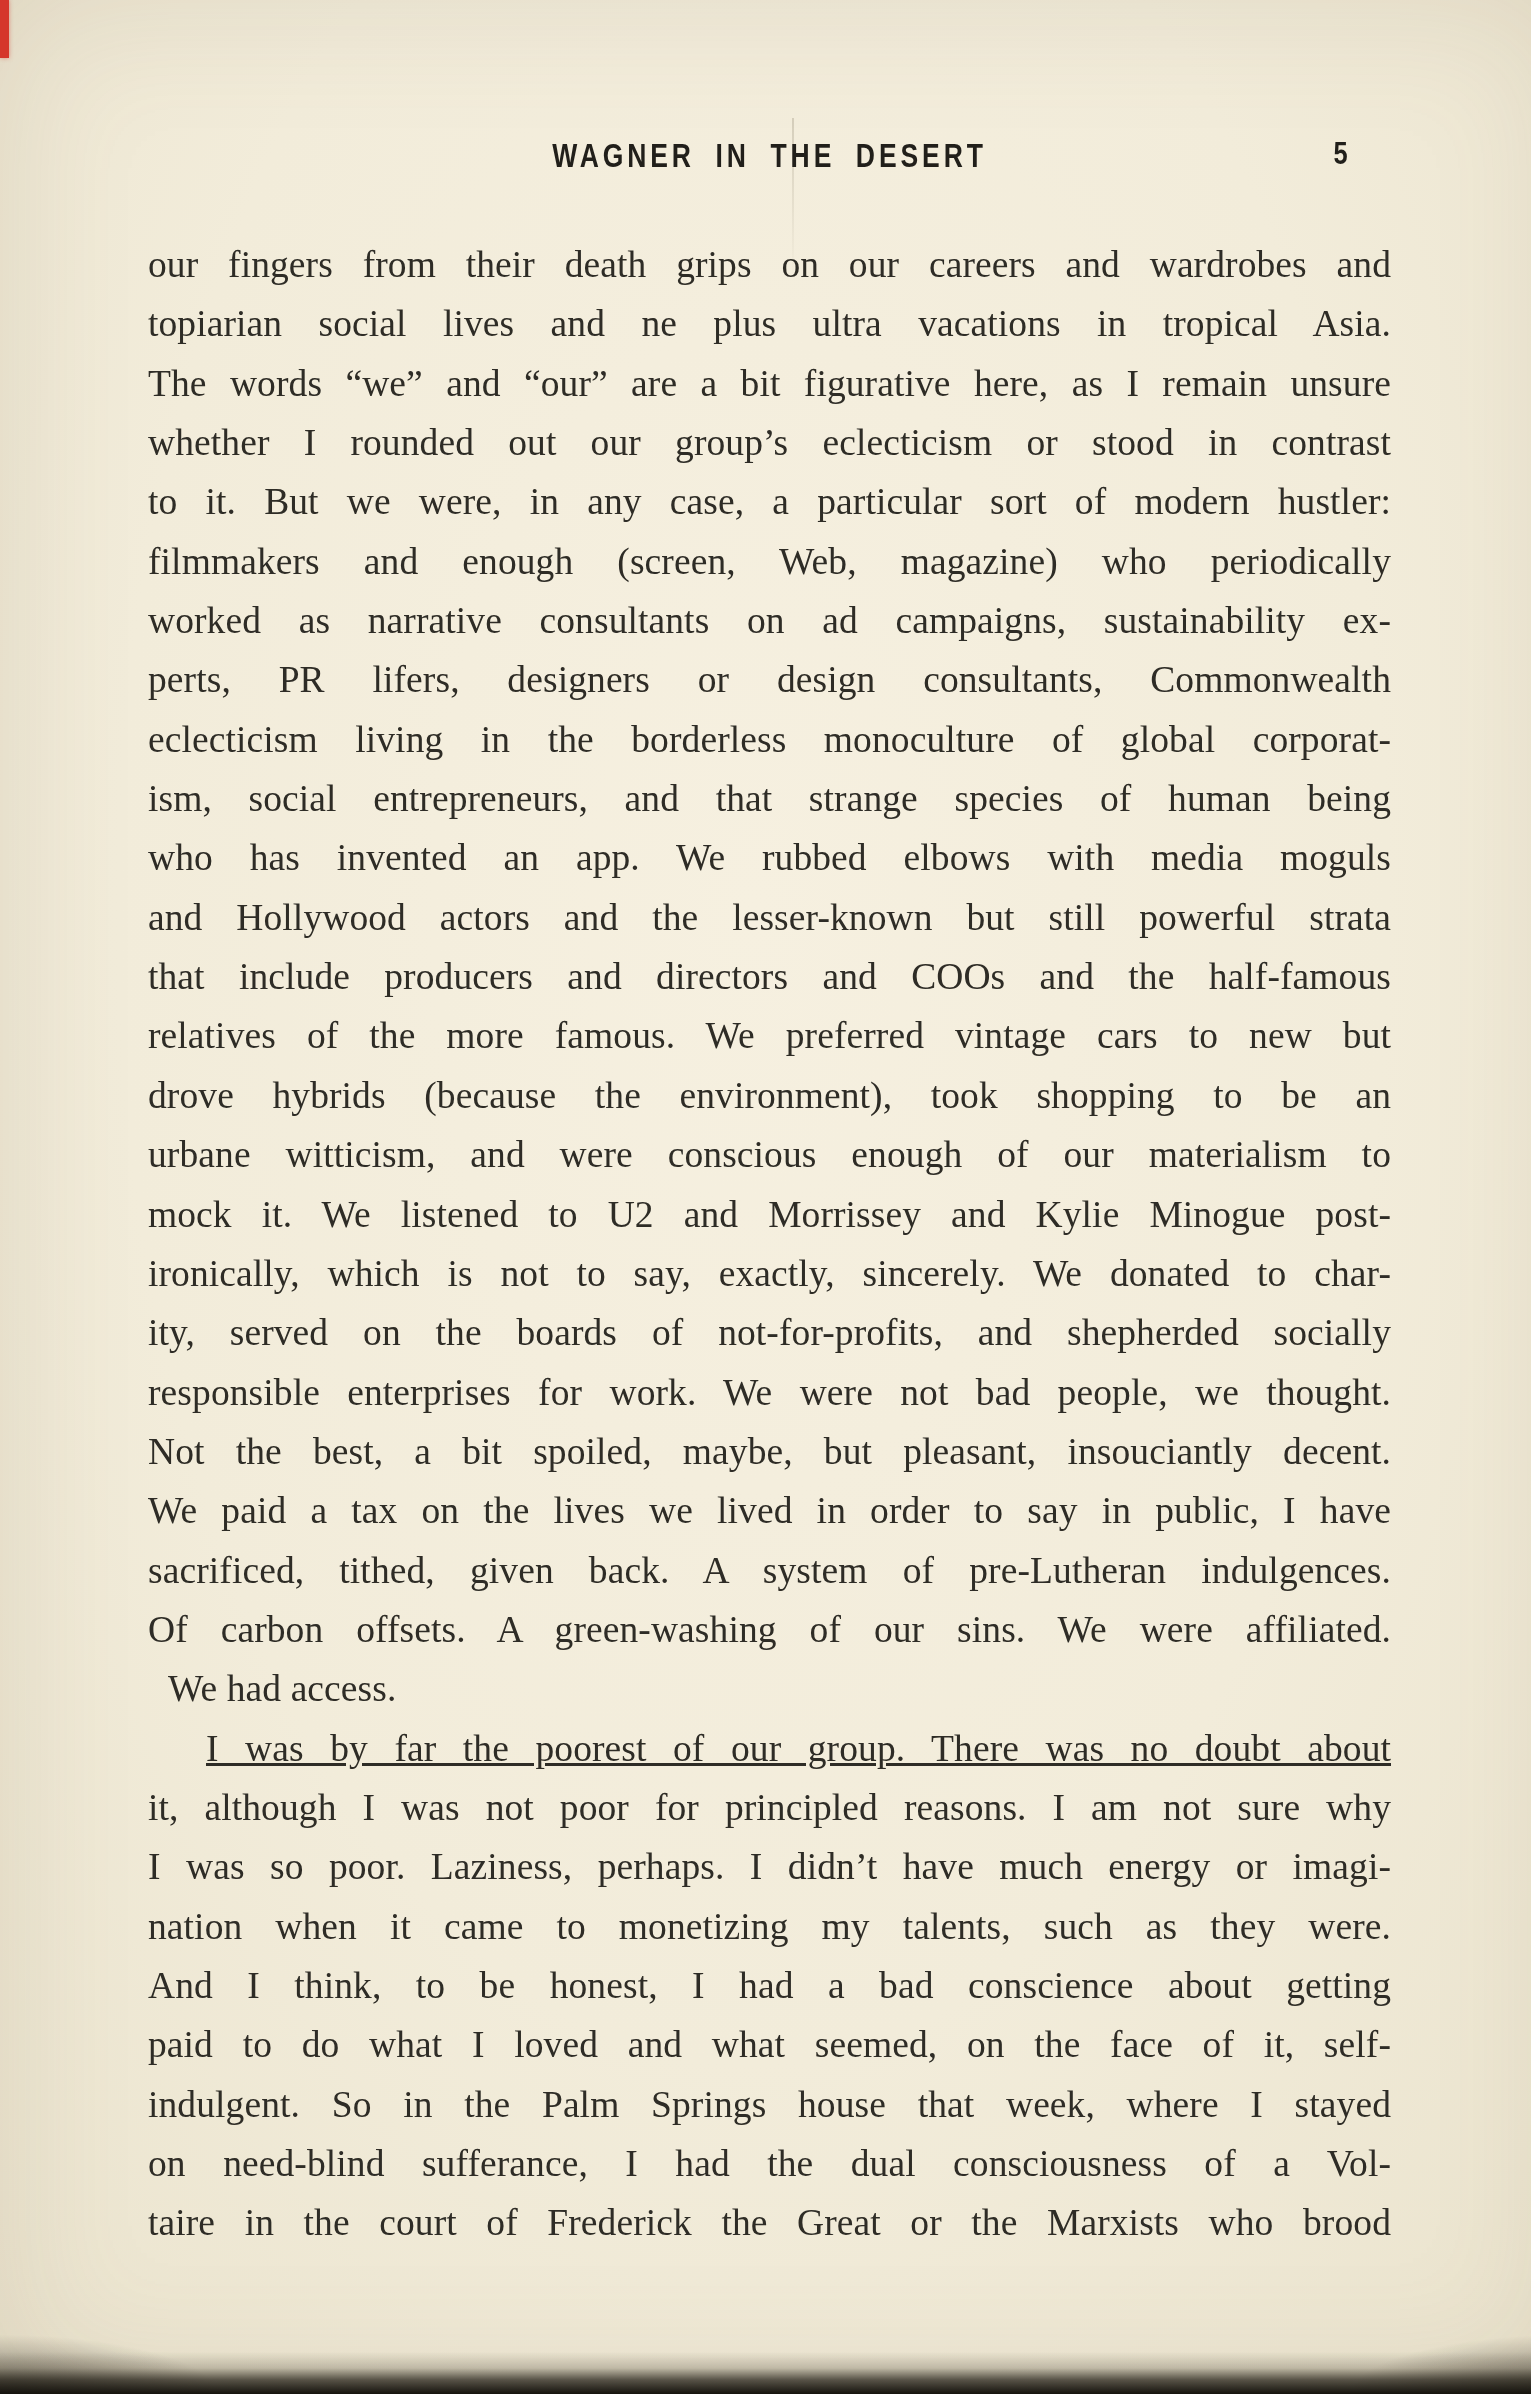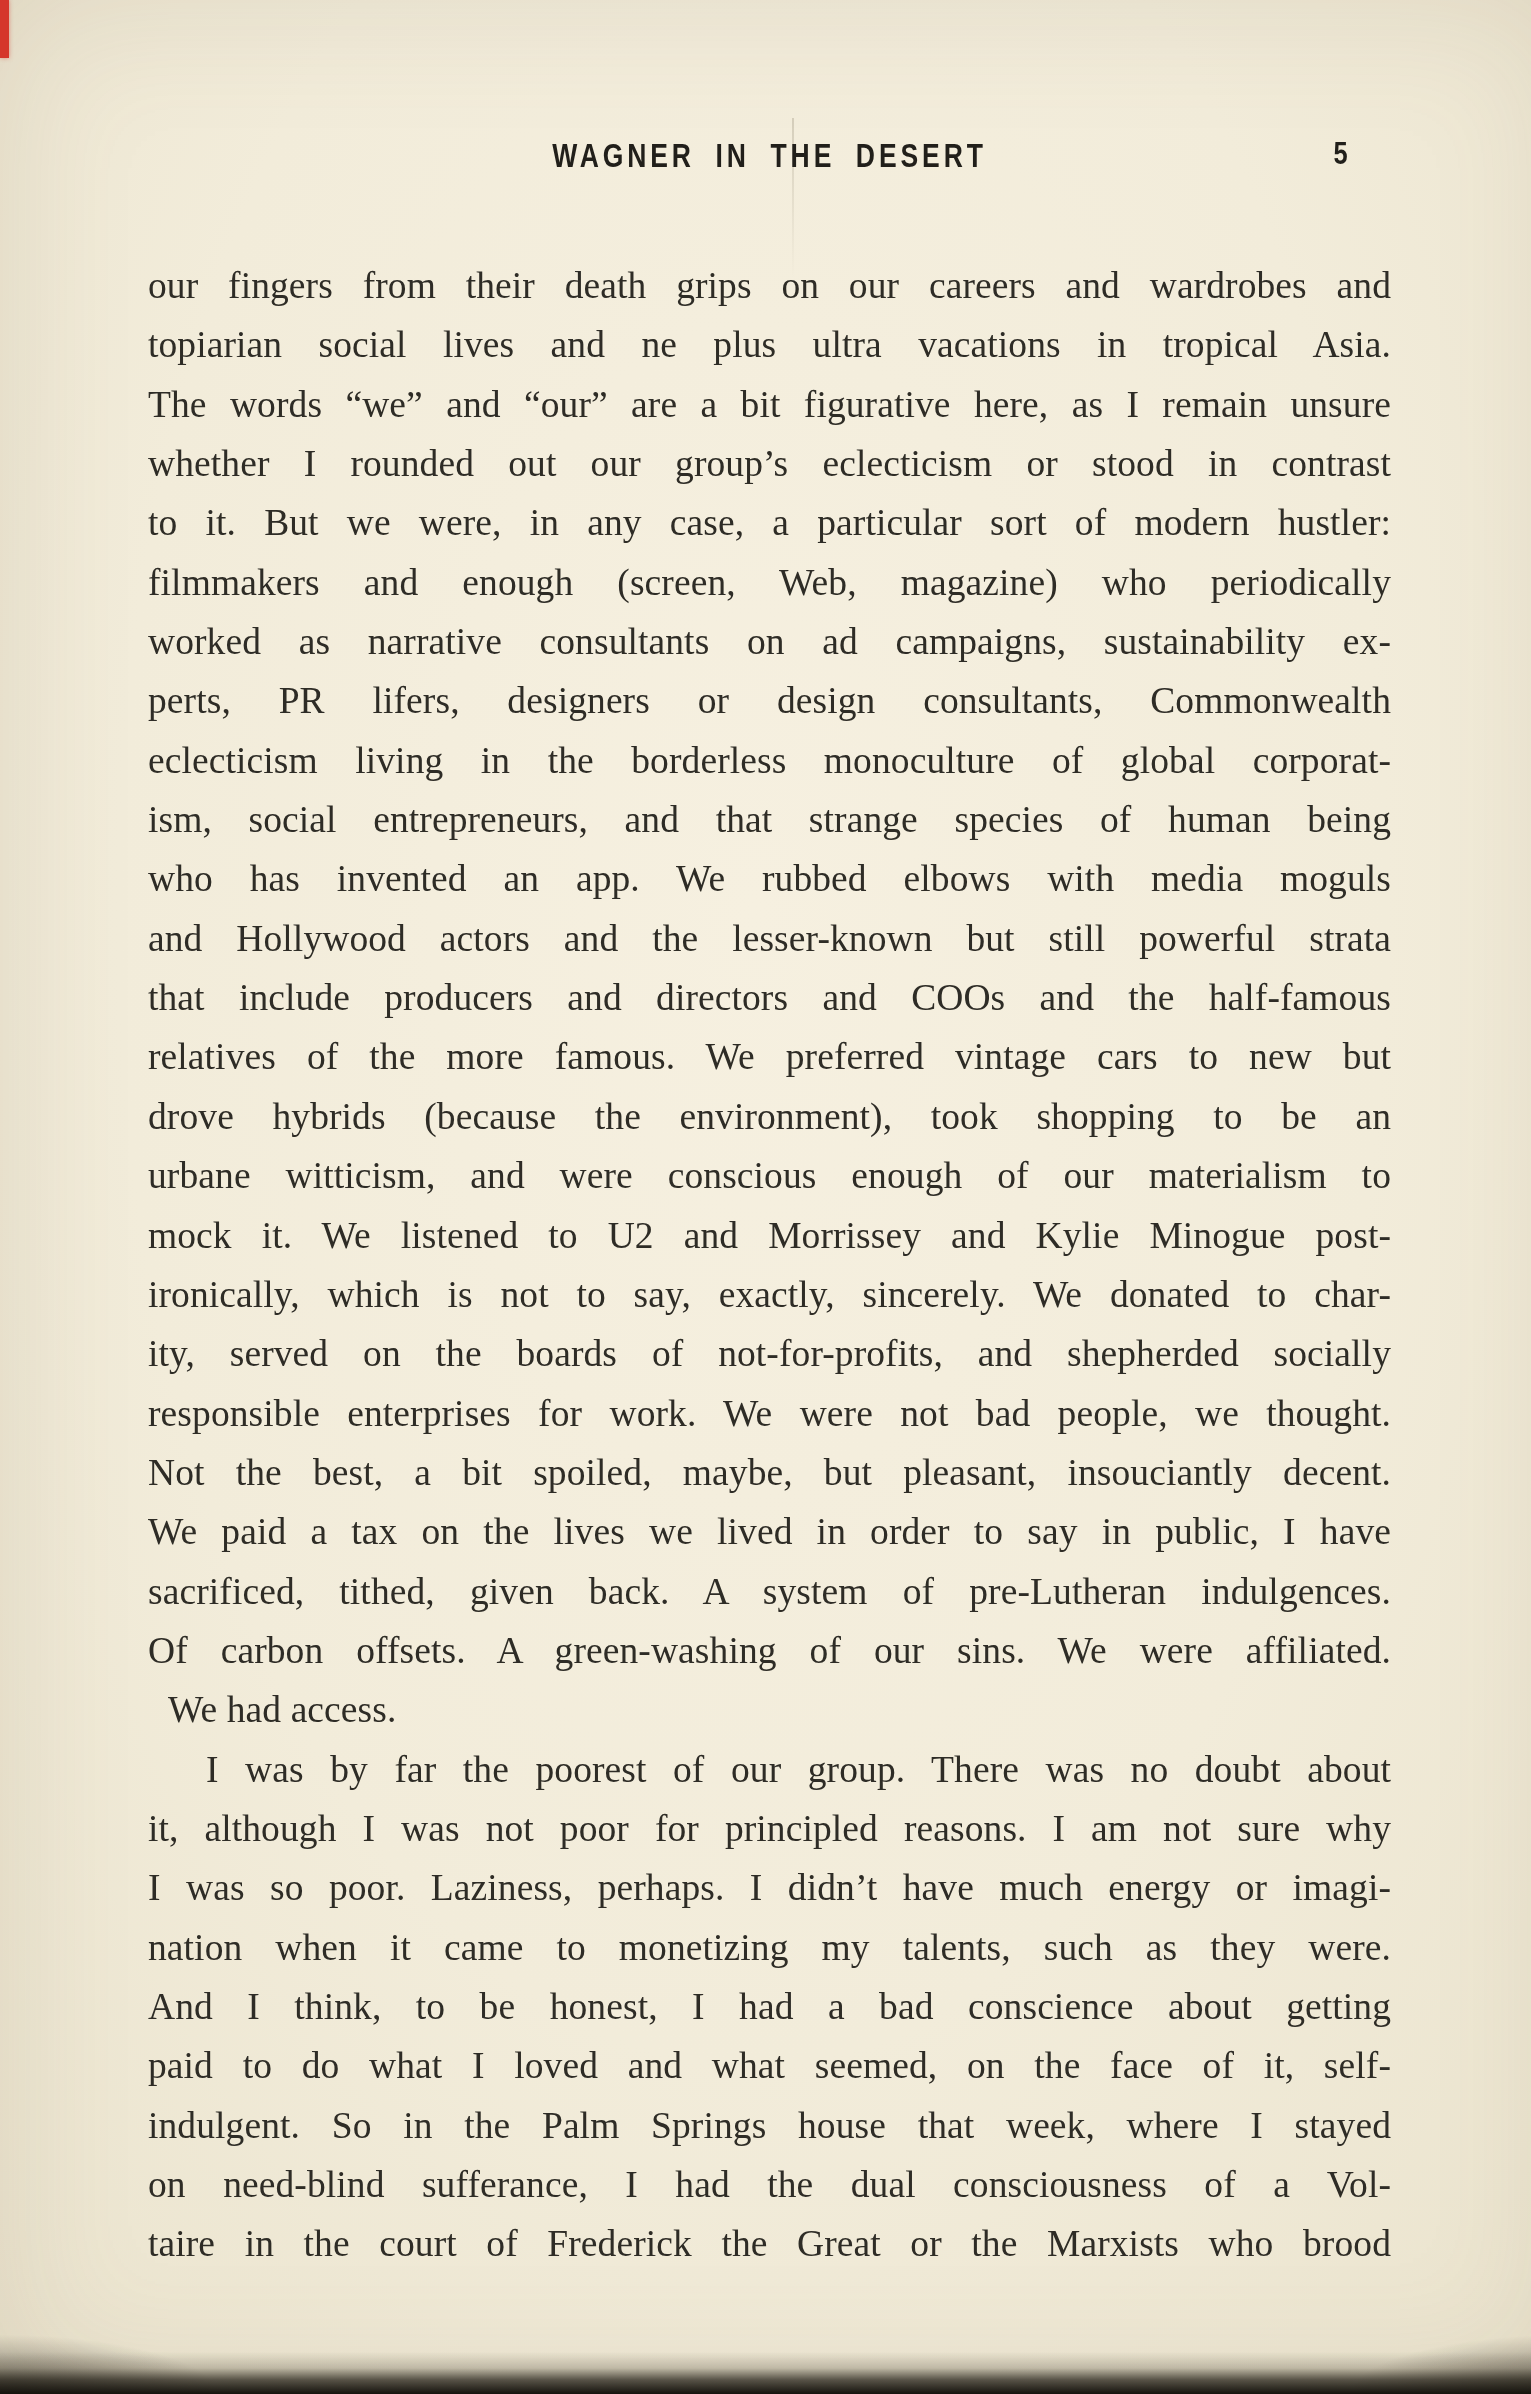--- a/index.html
+++ b/index.html
@@ -94,33 +94,34 @@
     font-family: "Liberation Sans", "DejaVu Sans", sans-serif;
     font-weight: 700;
     font-size: 31px;
     color: #211f1a;
     transform: scaleX(0.82);
   }
   
   .text-block {
     position: absolute;
     left: 148px;
-    top: 256px;
+    top: 235px;
     width: 1243px;
   }
   .line {
     font-size: 37.5px;
     line-height: 59.35px;
     white-space: normal;
     text-align: justify;
     text-align-last: justify;
     letter-spacing: 0.1px;
   }
   .line.indent {
     text-indent: 58px;
+    text-decoration: underline;
   }
   .line.flush-left {
     text-align-last: left;
     margin-left: 20px;
   }
   .line .em {
   }
 </style>
 </head>
 <body>

